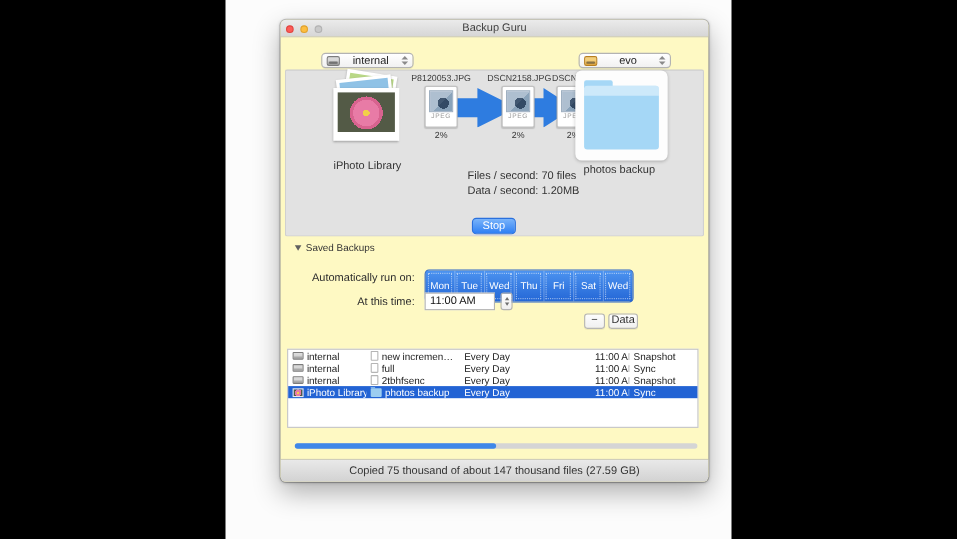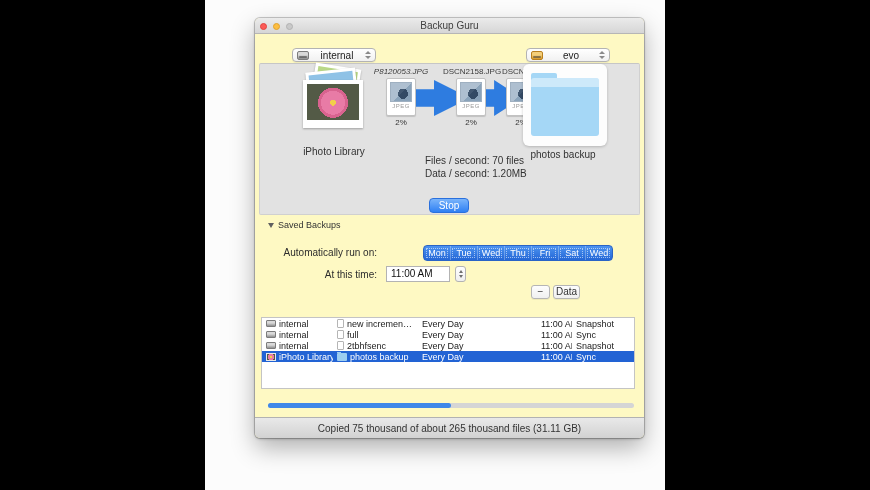--- a/index.html
+++ b/index.html
@@ -52,21 +52,21 @@
   .photo.p1 .in { width:100%; height:100%; background:#b9d887; }
   .photo.p2 { left:6px; top:4px; width:50px; height:36px; transform:rotate(-6deg); padding:3px; }
   .photo.p2 .in { width:100%; height:100%; background:#8fc2e6; }
   .photo.p3 { left:2px; top:14px; width:60px; height:48px; padding:4px 4px 8px 4px; }
   .photo.p3 .in { width:100%; height:100%;
       background:radial-gradient(circle at 50% 52%, #f2cf4a 0 3px, #e87ba6 3px 12px, #d8638f 12px 15px, #535a46 15px); }
   .srclabel { position:absolute; left:29px; top:128px; width:100px; text-align:center; font-size:10px; color:#333; }
 
   
   .fname { position:absolute; top:49px; width:66px; text-align:center; font-size:8px; color:#3a3a3a; white-space:nowrap; overflow:hidden; z-index:2; }
-  .fname.f1 { left:113px;font-style:italic; } .fname.f2 { left:184px; } .fname.f3 { left:243px; z-index:2; }
+  .fname.f1 { left:113px; } .fname.f2 { left:184px; } .fname.f3 { left:243px; z-index:2; }
   .arrow { position:absolute; top:62px; height:36px; background:#2e7ce0; z-index:1;
            clip-path:polygon(0 26%, 55% 26%, 55% 0, 100% 50%, 55% 100%, 55% 74%, 0 74%); }
   .arrow.a1 { left:135px; width:80px; }
   .arrow.a2 { left:205px; width:62px; }
   .file-icon { position:absolute; top:60px; width:30px; height:38px; background:#fff; border:1px solid #c2c2c2;
                border-radius:2px; z-index:2; display:flex; flex-direction:column; box-shadow:0 1px 1px rgba(0,0,0,.15); }
   .file-icon.i1 { left:131px; } .file-icon.i2 { left:201px; } .file-icon.i3 { left:251px; }
   .file-photo { margin:3px 3px 1px 3px; height:20px;
                 background:linear-gradient(135deg,#aebfd0 0 55%, #8aa3ba 55%), radial-gradient(circle at 60% 60%, #5f748a 0 5px, transparent 5px);
                 background-blend-mode:multiply; border:1px solid #9fb0c1; }
@@ -89,22 +89,22 @@
               background:linear-gradient(#7ab4fa,#2f80f4); border:1px solid #2a70dd; border-radius:4px;
               color:#fff; font-size:10px; text-align:center; line-height:13px; }
 
   
   .section { position:absolute; left:13px; top:202px; display:flex; align-items:center; gap:4px; font-size:9px; color:#333; }
   .disclosure { width:0; height:0; border-left:3.5px solid transparent; border-right:3.5px solid transparent; border-top:5px solid #606060; }
 
   .lbl { position:absolute; left:0; width:122px; text-align:right; font-size:10px; color:#2d2d2d; }
   .lbl.runon { top:229px; } .lbl.attime { top:251px; }
 
-  .segments { position:absolute; left:131px; top:227px; width:190px; height:16px; display:flex;
-              background:linear-gradient(#4c93f0,#2467d6); border:1px solid #2a64c6; border-radius:4px; overflow:hidden;margin-left:37px; }
+  .segments { position:absolute; left:131px; top:227px; width:190px; height:30px; display:flex;
+              background:linear-gradient(#4c93f0,#2467d6); border:1px solid #2a64c6; border-radius:4px; overflow:hidden; }
   .seg { flex:1; display:flex; align-items:center; justify-content:center; color:#fff; font-size:9px;
          outline:1px dotted rgba(255,255,255,.55); outline-offset:-3px; }
   .seg + .seg { border-left:1px solid rgba(255,255,255,.28); }
 
   .timefield { position:absolute; left:131px; top:248px; width:64px; height:16px; background:#fff;
                border:1px solid #b3b3b3; font-size:10px; color:#111; line-height:14px; padding-left:4px; }
   .stepper { position:absolute; left:200px; top:248px; width:11px; height:16px;
              background:linear-gradient(#fff,#efefef); border:1px solid #b3b3b3; border-radius:3px;
              display:flex; flex-direction:column; align-items:center; justify-content:center; gap:2px; }
   .stepper i { display:block; width:0; height:0; border-left:2.5px solid transparent; border-right:2.5px solid transparent; }
@@ -309,17 +309,17 @@
         <div class="td">Sync</div>
         <div class="td"></div>
       </div>
     </div>
 
     <div class="progress">
       <div class="fill" style="width: 50%;"></div>
     </div>
 
     <div class="statusbar">
-      <span>Copied 75 thousand of about 265 thousand files (31.11 GB)</span>
+      <span>Copied 75 thousand of about 147 thousand files (27.59 GB)</span>
     </div>
 
   </div>
 </div>
 
 </body></html>

